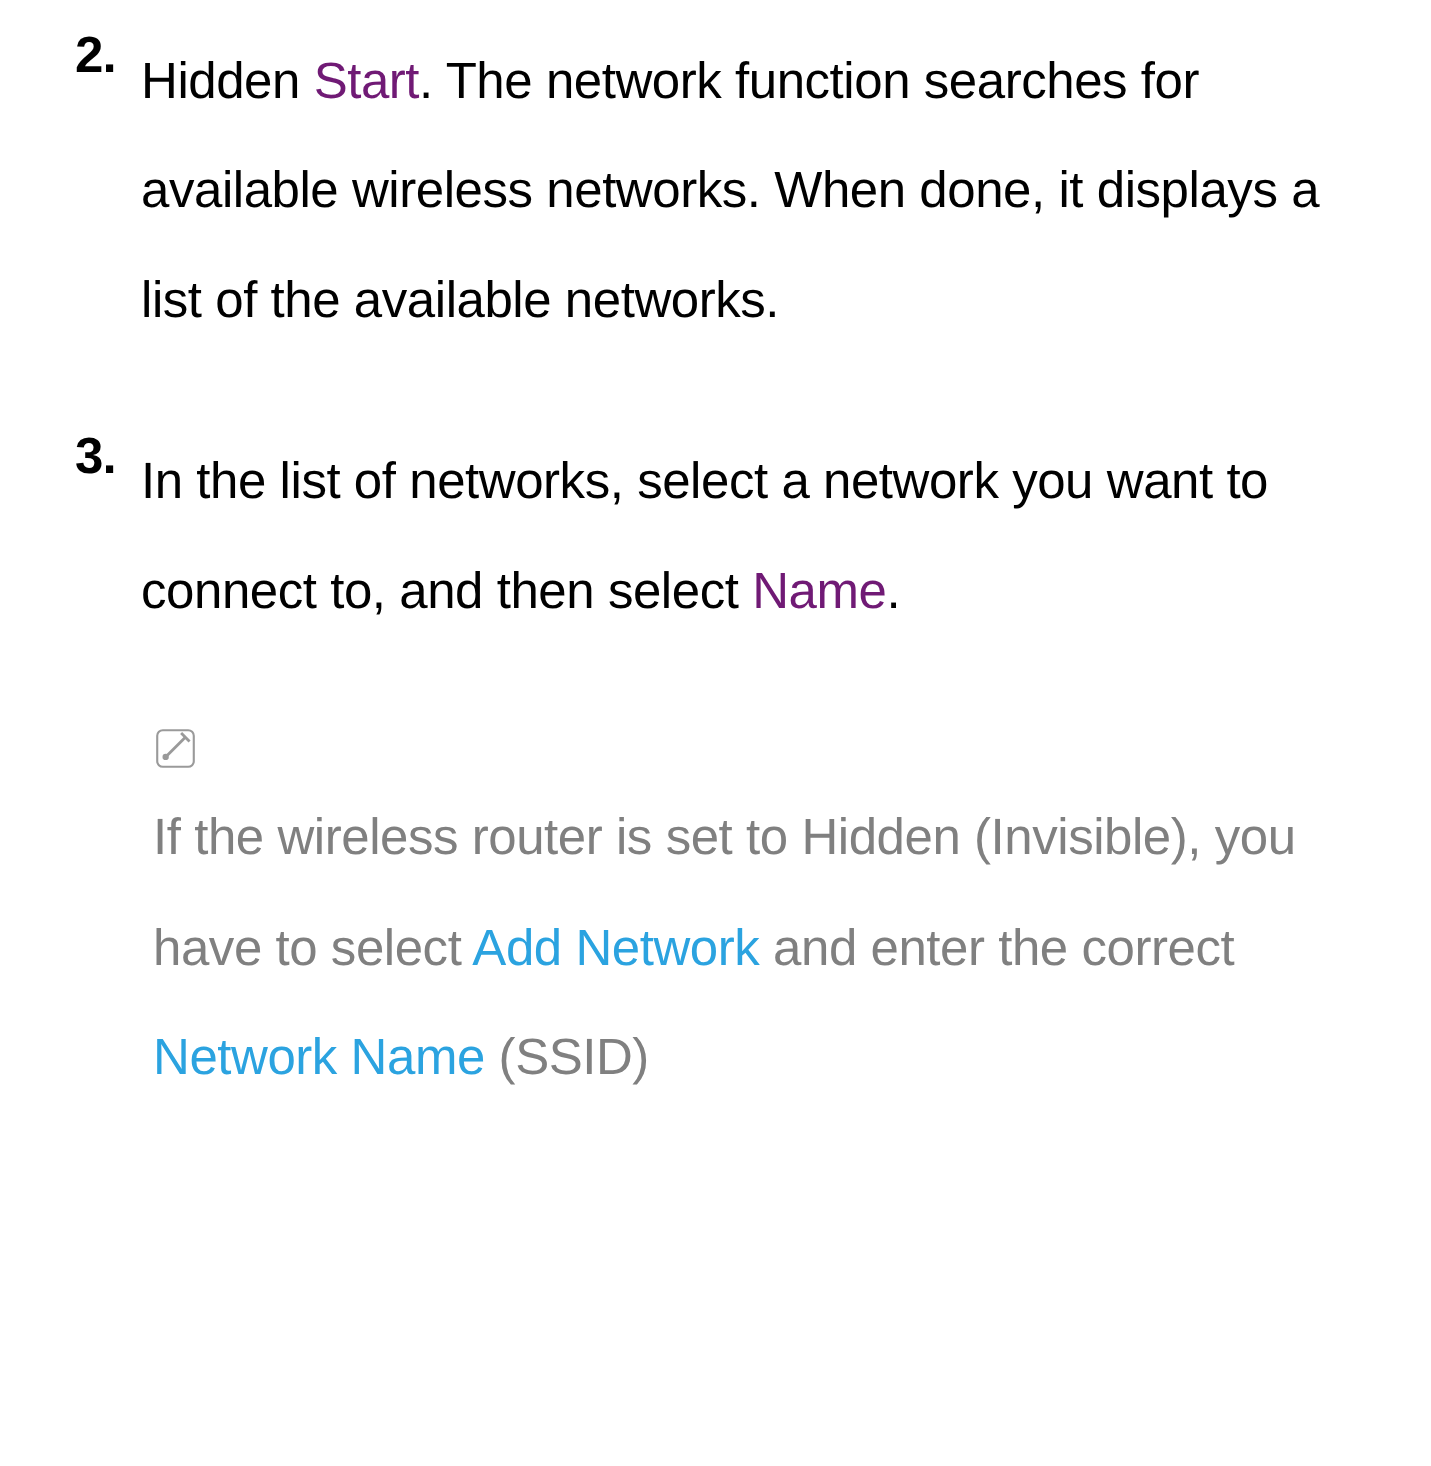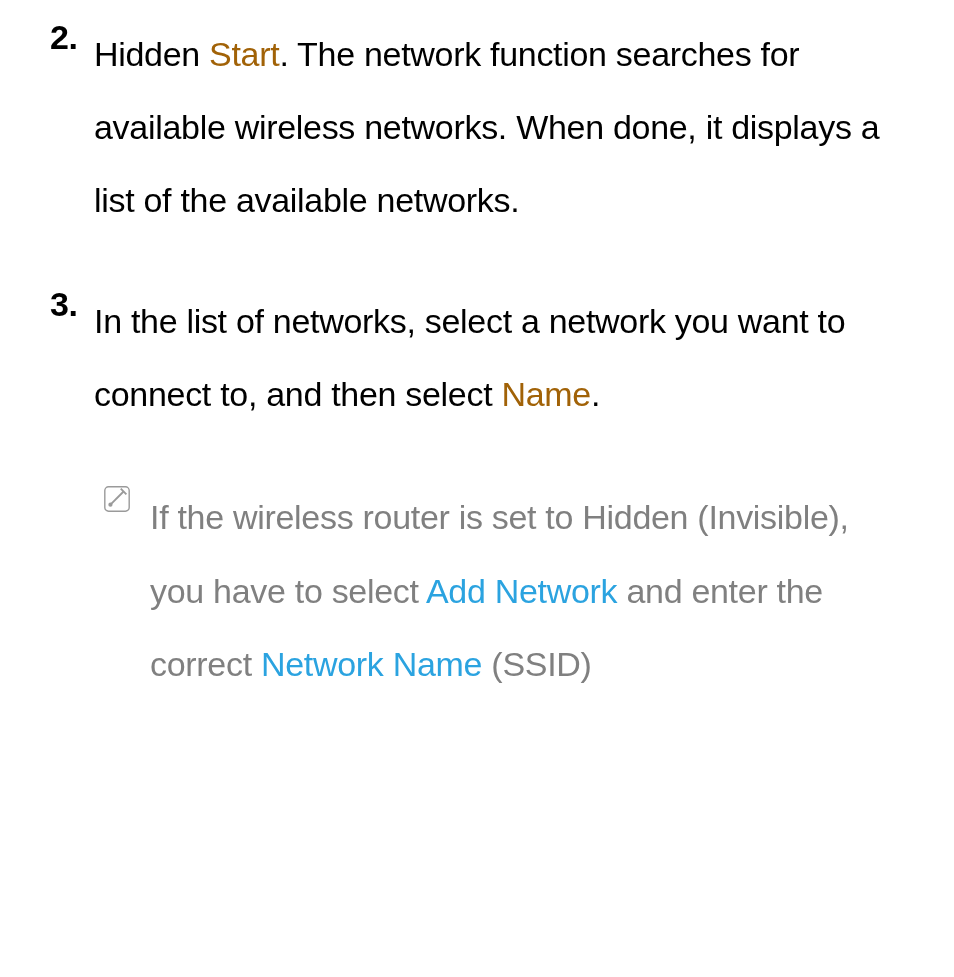--- a/index.html
+++ b/index.html
@@ -27,40 +27,41 @@
     }
     .step-content {
       font-size: 34px;
       line-height: 2.15;
       letter-spacing: -0.3px;
     }
     .note-block {
       display: flex;
       padding-left: 52px;
       margin-top: 50px;
+      flex-direction: column;
     }
     .note-icon {
       flex-shrink: 0;
       min-width: 48px;
       color: #9a9a9a;
       font-size: 30px;
       padding-top: 3px;
     }
     .note-icon svg {
       width: 30px;
       height: 30px;
     }
     .note-content {
       font-size: 34px;
       line-height: 2.15;
       color: #808080;
       letter-spacing: -0.3px;
     }
     .highlight {
-      color: #a16207;
+      color: #701a75;
     }
     .highlight-note {
       color: #2ba3e0;
     }
   </style>
 </head>
 <body>
 
 <div class="step">
   <div class="step-number">2.</div>

